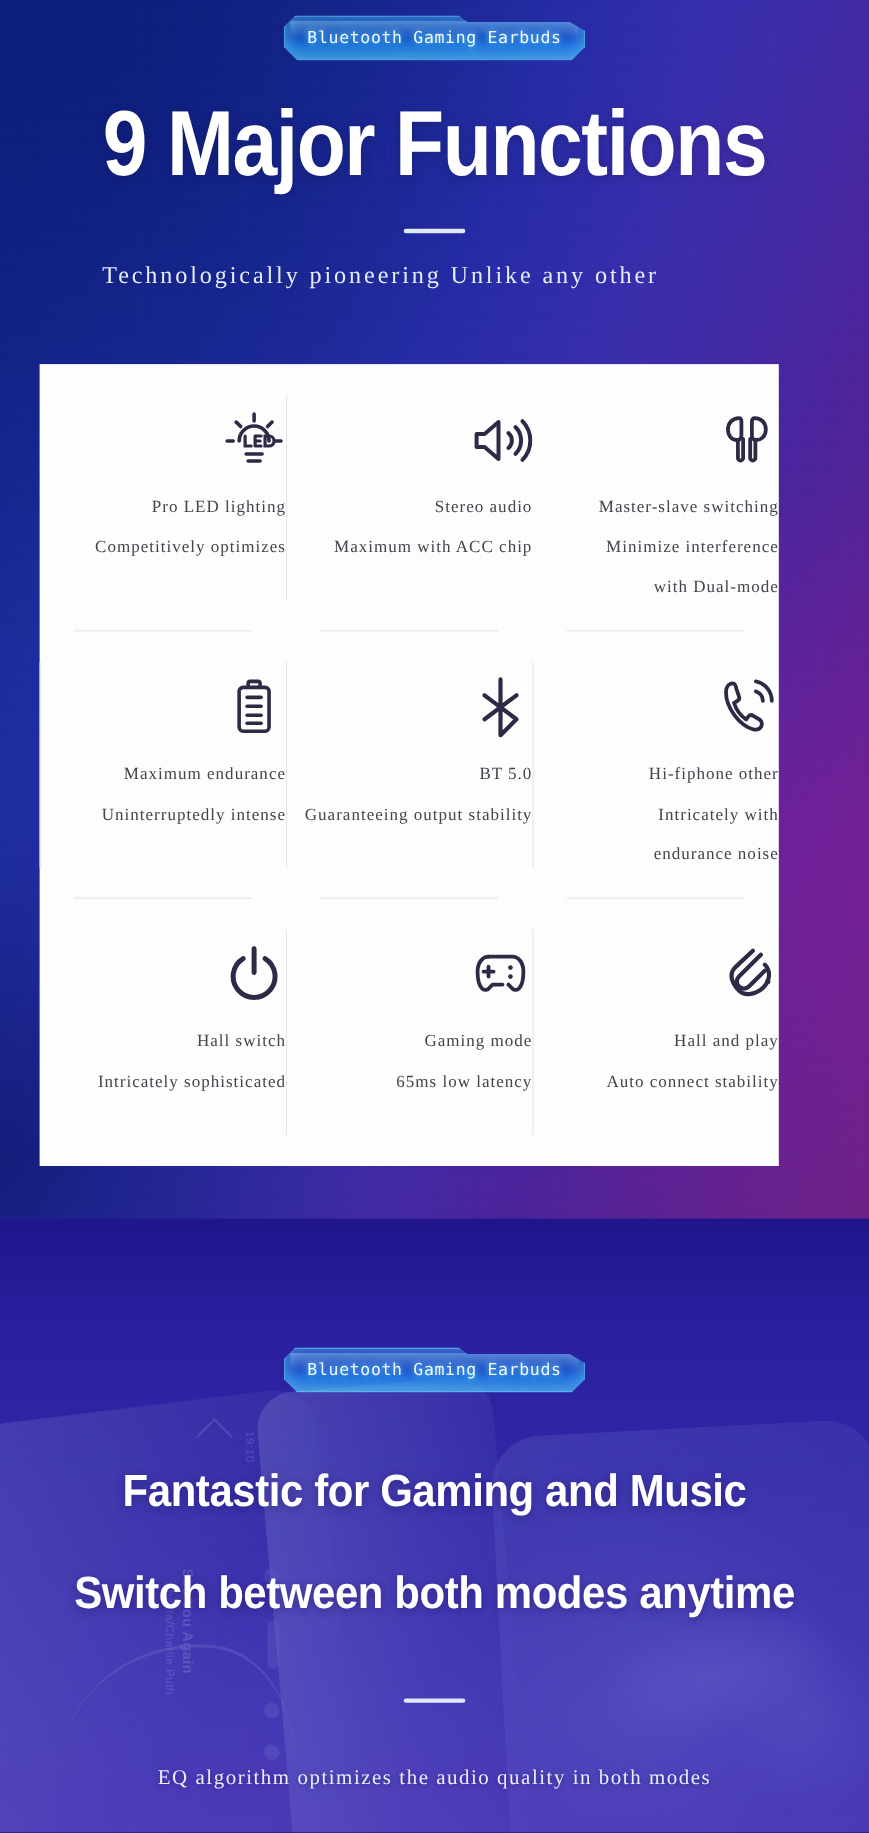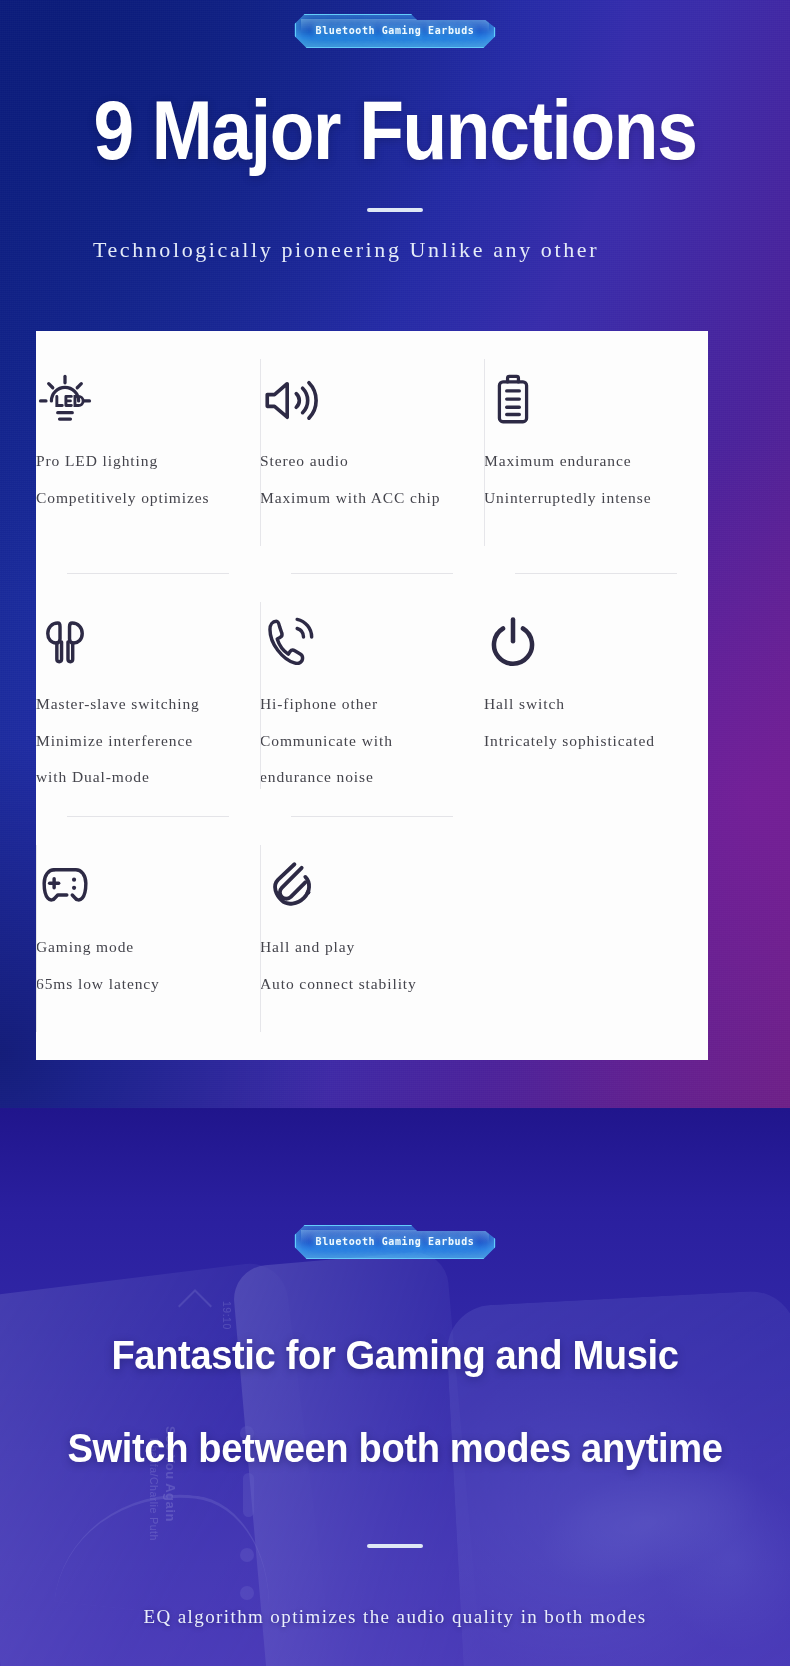--- a/index.html
+++ b/index.html
@@ -40,21 +40,21 @@
       repeating-linear-gradient(0deg, rgba(255,255,255,.35) 0 1px, transparent 1px 2px),
       repeating-linear-gradient(90deg, rgba(255,255,255,.25) 0 1px, transparent 1px 2px);
   }
 
   
   .badge-wrap { position:absolute; left:0; width:790px; text-align:center; z-index:6; }
   .badge {
     display:inline-block; position:relative;
     padding:10px 20px 11px;
     font-family:"DejaVu Sans Mono", monospace;
-    font-size:10px; font-weight:700; letter-spacing:.6px;
+    font-size:15px; font-weight:400; letter-spacing:.6px;
     color:#f2fbff;
     text-shadow:0 0 6px rgba(120,230,255,.95), 0 0 14px rgba(60,180,255,.6);
     background:
       linear-gradient(180deg, rgba(40,160,255,.30) 0%, rgba(20,120,235,.50) 45%, rgba(25,150,255,.62) 72%, rgba(60,200,255,.45) 100%);
     border:1.6px solid rgba(105,215,255,.92);
     box-shadow:
       0 0 10px rgba(60,190,255,.75),
       0 0 26px rgba(40,150,255,.5),
       inset 0 0 16px rgba(120,225,255,.38),
       inset 0 -7px 16px rgba(90,210,255,.35);
@@ -95,21 +95,21 @@
     position:absolute; left:36px; top:331px; width:672px; height:729px;
     background:#fdfdfd;
     z-index:5;
     display:grid;
     grid-template-columns:1fr 1fr 1fr;
     grid-template-rows:1fr 1fr 1fr;
   }
   .cell {
     position:relative;
     display:flex; flex-direction:column;
-    align-items:flex-start; justify-content:flex-start;
+    align-items:flex-end; justify-content:flex-start;
     padding-top:40px;
   }
   
   .cell.col2::before, .cell.col3::before{
     content:""; position:absolute; left:0; top:28px; bottom:28px;
     width:1px; background:#e6e6ea;
   }
   
   .cell.rowline::after{
     content:""; position:absolute; left:14%; right:14%; bottom:0;
@@ -266,60 +266,69 @@
             <path d="M30 14 16 26H8v13h8l14 12z"></path>
             <path d="M40 25a10 10 0 0 1 0 15"></path>
             <path d="M47 19a19 19 0 0 1 0 27"></path>
             <path d="M54 13a28 28 0 0 1 0 39"></path>
           </svg>
         </span>
         <div class="feat-title">Stereo audio</div>
         <div class="feat-sub">Maximum with ACC chip</div>
       </div>
 
+      <div class="cell rowline">
+        <span class="icon">
+          <svg viewBox="0 0 64 64" fill="none" stroke="#2d2a45" stroke-width="3.8" stroke-linecap="round" stroke-linejoin="round">
+            <path d="M24 10c-6.5 0-11 5-11 11.5S17 32 22 32c3 0 4.5-1.8 4.5-4.5V14c0-2.4-1-4-2.5-4z"></path>
+            <path d="M23 32v18a2.6 2.6 0 0 0 5.2 0V31"></path>
+            <path d="M40 10c6.5 0 11 5 11 11.5S46.5 32 41.5 32C38.5 32 37 30.2 37 27.5V14c0-2.4 1-4 3-4z"></path>
+            <path d="M40.5 32v18a2.6 2.6 0 0 1-5.2 0V31"></path>
+          </svg>
+        </span>
+        <div class="feat-title">Master-slave switching</div>
+        <div class="feat-sub">Minimize interference</div>
+        <div class="feat-sub2">with Dual-mode</div>
+      </div>
+
       <div class="cell col3 rowline">
         <span class="icon">
           <svg viewBox="0 0 64 64" fill="none" stroke="#2d2a45" stroke-width="3.6" stroke-linecap="round" stroke-linejoin="round">
             <rect x="17" y="12" width="30" height="44" rx="4"></rect>
             <path d="M26 12V8a2 2 0 0 1 2-2h8a2 2 0 0 1 2 2v4"></path>
             <line x1="25" y1="22" x2="39" y2="22"></line>
             <line x1="25" y1="31" x2="39" y2="31"></line>
             <line x1="25" y1="40" x2="39" y2="40"></line>
             <line x1="25" y1="48" x2="39" y2="48"></line>
           </svg>
         </span>
         <div class="feat-title">Maximum endurance</div>
         <div class="feat-sub">Uninterruptedly intense</div>
       </div>
 
-      <div class="cell rowline">
-        <span class="icon">
-          <svg viewBox="0 0 64 64" fill="none" stroke="#2d2a45" stroke-width="3.8" stroke-linecap="round" stroke-linejoin="round">
-            <path d="M24 10c-6.5 0-11 5-11 11.5S17 32 22 32c3 0 4.5-1.8 4.5-4.5V14c0-2.4-1-4-2.5-4z"></path>
-            <path d="M23 32v18a2.6 2.6 0 0 0 5.2 0V31"></path>
-            <path d="M40 10c6.5 0 11 5 11 11.5S46.5 32 41.5 32C38.5 32 37 30.2 37 27.5V14c0-2.4 1-4 3-4z"></path>
-            <path d="M40.5 32v18a2.6 2.6 0 0 1-5.2 0V31"></path>
-          </svg>
-        </span>
-        <div class="feat-title">Master-slave switching</div>
-        <div class="feat-sub">Minimize interference</div>
-        <div class="feat-sub2">with Dual-mode</div>
-      </div>
-
+      <div class="cell col2 rowline">
+        <span class="icon">
+          <svg viewBox="0 0 64 64" fill="none" stroke="#2d2a45" stroke-width="4.2" stroke-linecap="round" stroke-linejoin="round">
+            <path d="M32 4v56l16-16L16 20M16 44l32-24"></path>
+          </svg>
+        </span>
+        <div class="feat-title">BT 5.0</div>
+        <div class="feat-sub">Guaranteeing output stability</div>
+      </div>
 
       <div class="cell col3 rowline">
         <span class="icon">
           <svg viewBox="0 0 64 64" fill="none" stroke="#2d2a45" stroke-width="3.8" stroke-linecap="round" stroke-linejoin="round">
             <path d="M18 8c-4 0-7 3.5-7 9 0 16 14 33 27 37 5 1.6 9-1.2 9-5.5 0-2-1-3.4-2.6-4.4l-6-3.6c-2-1.2-4-.7-5.2 1l-2 2.8C25 40 21 34 19 27.5l3-1.6c2-1 2.8-3 2-5l-2.4-7C21 11 19.7 8 18 8z"></path>
             <path d="M41 16a10 10 0 0 1 7 9.5"></path>
             <path d="M41 6a20 20 0 0 1 16 19.5"></path>
           </svg>
         </span>
         <div class="feat-title">Hi-fiphone other</div>
-        <div class="feat-sub">Communicate with</div>
+        <div class="feat-sub">Intricately with</div>
         <div class="feat-sub2">endurance noise</div>
       </div>
 
       <div class="cell">
         <span class="icon">
           <svg viewBox="0 0 64 64" fill="none" stroke="#2d2a45" stroke-width="5" stroke-linecap="round" stroke-linejoin="round">
             <path d="M21 16a21 21 0 1 0 22 0"></path>
             <line x1="32" y1="6" x2="32" y2="30"></line>
           </svg>
         </span>

